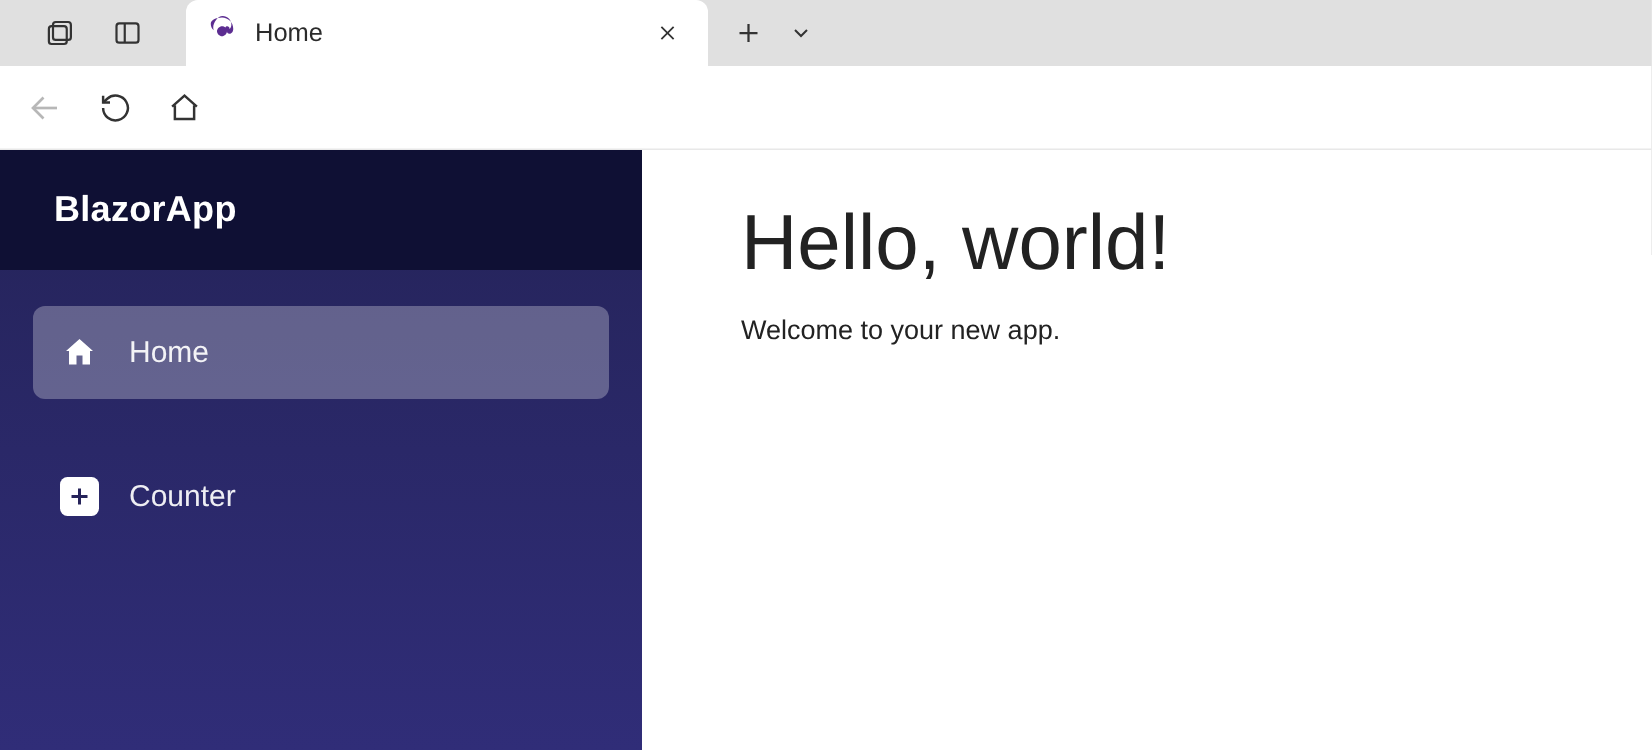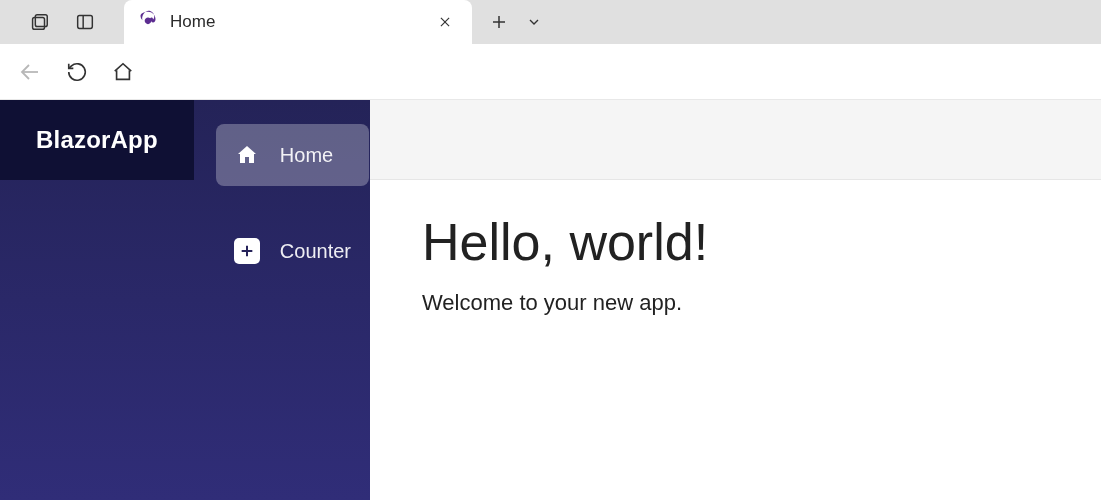--- a/index.html
+++ b/index.html
@@ -68,25 +68,25 @@
     }
     .addressbar .url .host { color: #222; }
 
     
     .viewport {
       display: flex;
       height: calc(500px - 44px - 56px);
       background:#fff;
     }
     .sidebar {
-      width: 370px;
+      width: 428px;
       background: linear-gradient(180deg, #242358 0%, #302d78 100%);
       color: #fff;
       display:flex;
-      flex-direction:row;
+      flex-direction:column;
     }
     .brandrow {
       height: 80px;
       display:flex;
       align-items:center;
       padding: 0 36px;
       background: #0f1034;
       font-size: 24px;
       font-weight: 600;
       letter-spacing: .2px;
@@ -112,38 +112,39 @@
       background: rgba(255,255,255,.28);
     }
     .nav-icon { width:26px; height:26px; display:flex; align-items:center; justify-content:center; }
     .nav-icon.plusbox {
       width:26px; height:26px; background:#fff; border-radius:5px; display:flex; align-items:center; justify-content:center;
     }
 
     .content-area {
       flex:1;
       display:flex;
-      flex-direction:column;
+      flex-direction:row;
+      margin-left:14px;
     }
     .content-topbar {
       height: 80px;
       background: #f5f5f5;
       border-bottom: 1px solid #e6e6e6;
     }
     .content {
       padding: 32px 52px;
     }
     .content h1 {
       font-size: 52px;
       font-weight: 400;
       color: #222;
       margin-bottom: 18px;
     }
     .content p {
-      font-size: 22px;
+      font-size: 18px;
       color: #222;
     }
   </style>
 </head>
 <body>
 
 <div class="titlebar">
   <div class="titlebar-left">
     <div class="titlebar-btn">
       <svg width="22" height="22" viewBox="0 0 24 24" fill="none" stroke="#333" stroke-width="1.6">

